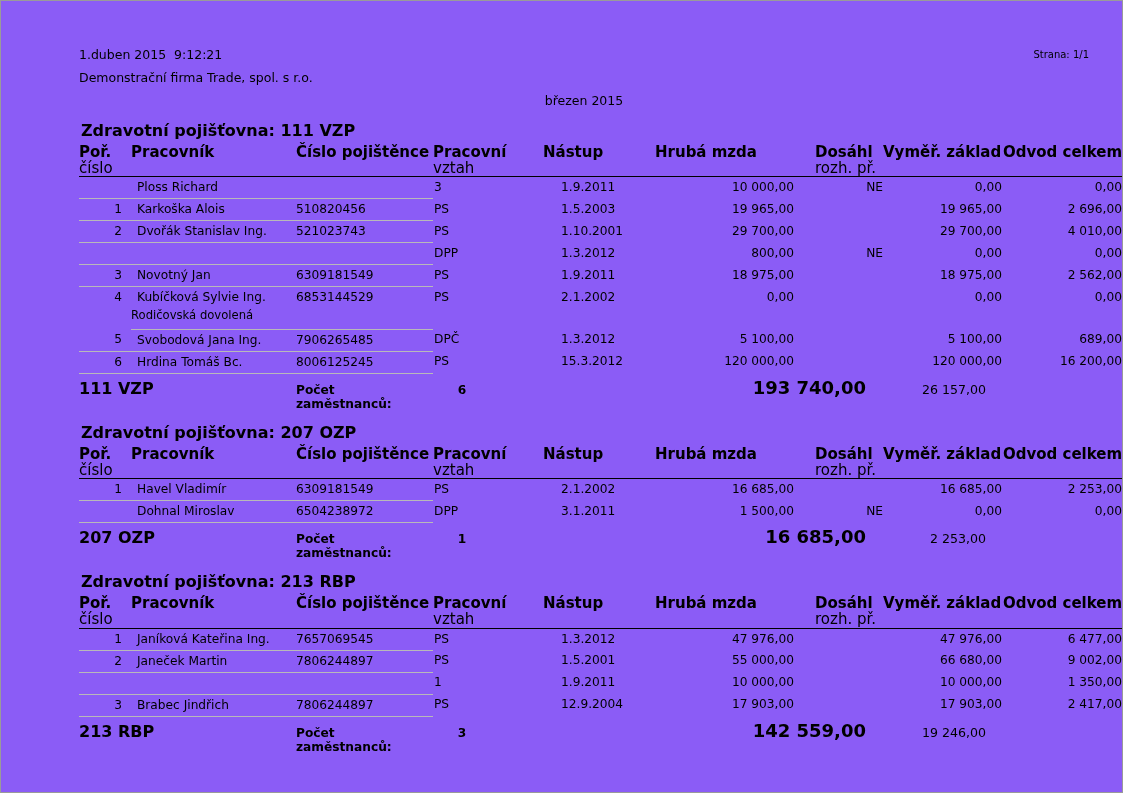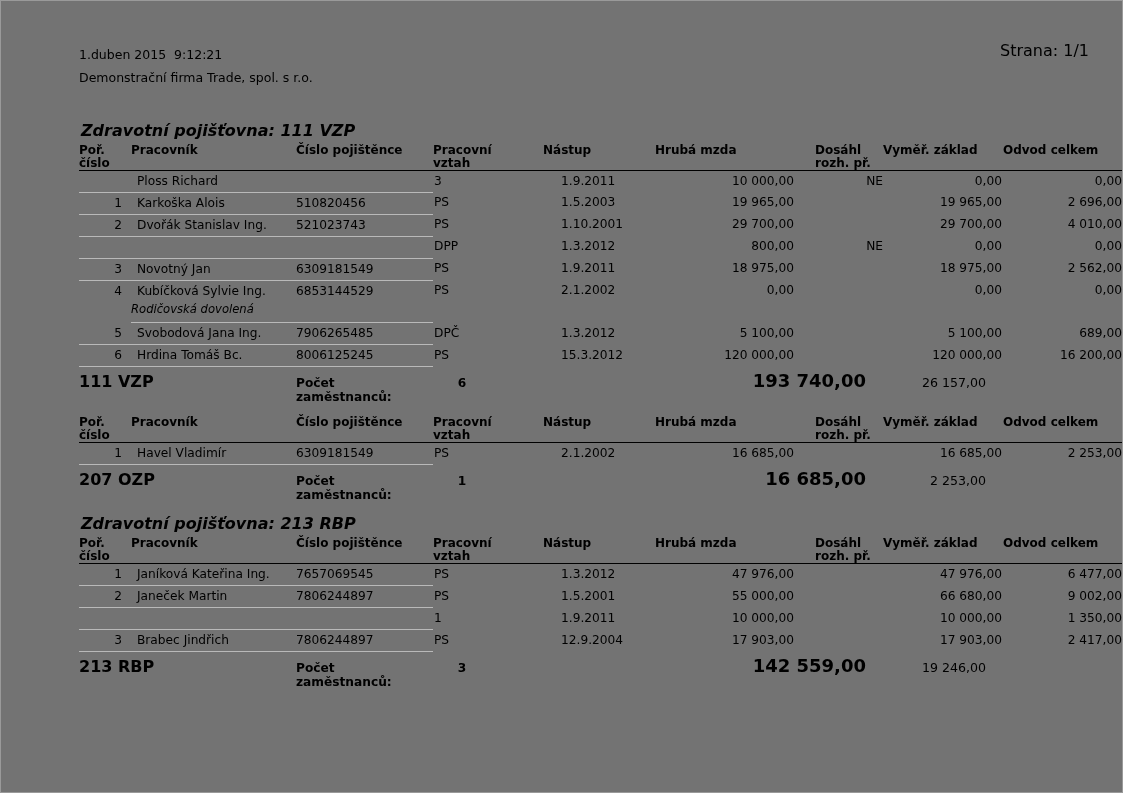--- a/index.html
+++ b/index.html
@@ -7,21 +7,21 @@
     padding: 0;
     background: #ffffff;
   }
   body {
     font-family: "DejaVu Sans", sans-serif;
   }
   .page {
     position: relative;
     width: 1123px;
     height: 793px;
-    background: #737373;
+    background: #8b5cf6;
     border: 1px solid #9a9a9a;
     box-sizing: border-box;
     overflow: hidden;
   }
   .sheet {
     position: absolute;
     left: 78px;
     top: 40px;
     width: 1010px;
   }
@@ -41,22 +41,22 @@
   .hdr-firm {
     position: absolute;
     left: 0;
     top: 29px;
     font-size: 12.5px;
     color: #000;
   }
   .hdr-page {
     position: absolute;
     right: 0;
-    top: 0;
-    font-size: 16px;
+    top: 8px;
+    font-size: 10px;
     color: #000;
   }
   .hdr-title {
     position: absolute;
     left: 0;
     right: 0;
     top: 18px;
     text-align: center;
     font-size: 23px;
     font-weight: bold;
@@ -68,21 +68,20 @@
     right: 0;
     top: 52px;
     text-align: center;
     font-size: 12.5px;
   }
   
   .sect-title {
     font-size: 16px;
     font-weight: bold;
     margin: 6px 0 4px 2px;
-    font-style: italic;
   }
   table.grid {
     width: 100%;
     border-collapse: collapse;
     table-layout: fixed;
     font-size: 12.2px;
   }
   table.grid td, table.grid th {
     padding: 0;
     vertical-align: top;
@@ -93,45 +92,44 @@
   col.c-cislo { width: 137px; }
   col.c-vztah { width: 110px; }
   col.c-nast  { width: 112px; }
   col.c-hruba { width: 140px; }
   col.c-dosahl{ width: 88px; }
   col.c-vymer { width: 120px; }
   col.c-odvod { width: 120px; }
 
   thead th {
     font-weight: bold;
-    font-size: 12px;
+    font-size: 15px;
     text-align: left;
     padding-bottom: 1px;
     line-height: 1.08;
     border-bottom: 1.6px solid #000;
   }
   thead th.r { text-align: left; }
-  thead .sub { display: block; font-weight: bold; }
+  thead .sub { display: block; font-weight: normal; }
 
   tbody td {
     height: 21px;
     line-height: 21px;
     border-bottom: 1px solid #b9b9b9;
     white-space: nowrap;
     overflow: hidden;
   }
   tbody td.r { text-align: right; padding-right: 1px; }
   tbody td.por { text-align: right; padding-right: 9px; }
   tbody tr.nb td { border-bottom: none; }
   tbody td.prac { padding-left: 6px; }
   tbody td.vztah { padding-left: 1px; }
   tbody td.nast { padding-left: 0; text-align: left; padding-left: 18px;}
   tbody td.dosahl { text-align: right; padding-left: 20px; }
   td.note {
-    font-style: italic;
     font-size: 11.6px;
     padding-left: 26px;
     height: 18px;
     line-height: 14px;
     border-bottom: 1px solid #b9b9b9;
   }
   
   tbody td.gap { border-bottom: none; }
 
   
@@ -173,20 +171,21 @@
 </head>
 <body>
 
 <div class="page">
   <div class="sheet">
 
     <div class="hdr">
       <div class="hdr-date">1.duben 2015  9:12:21</div>
       <div class="hdr-firm">Demonstrační firma Trade, spol. s r.o.</div>
       <div class="hdr-page">Strana: 1/1</div>
+      <div class="hdr-sub">březen 2015</div>
     </div>
 
     <div id="sections">
         <div>
           <div class="sect-title">Zdravotní pojišťovna: 111 VZP</div>
           <table class="grid">
             <colgroup>
               <col class="c-por">
               <col class="c-prac">
               <col class="c-cislo">
@@ -315,20 +314,21 @@
             <div class="code">111 VZP</div>
             <div class="lbl">Počet zaměstnanců:</div>
             <div class="cnt">6</div>
             <div class="sp"></div>
             <div class="sp2"></div>
             <div class="v1">193 740,00</div>
             <div class="v2">26 157,00</div>
           </div>
         </div>
         <div>
+          <div class="sect-title">Zdravotní pojišťovna: 207 OZP</div>
           <table class="grid">
             <colgroup>
               <col class="c-por">
               <col class="c-prac">
               <col class="c-cislo">
               <col class="c-vztah">
               <col class="c-nast">
               <col class="c-hruba">
               <col class="c-dosahl">
               <col class="c-vymer">
@@ -351,20 +351,31 @@
               <tr>
                 <td class="por">1</td>
                 <td class="prac">Havel Vladimír</td>
                 <td>6309181549</td>
                 <td class="vztah gap">PS</td>
                 <td class="nast gap">2.1.2002</td>
                 <td class="r gap">16 685,00</td>
                 <td class="dosahl gap"></td>
                 <td class="r gap">16 685,00</td>
                 <td class="r gap">2 253,00</td>
+              </tr>
+              <tr>
+                <td class="por"></td>
+                <td class="prac">Dohnal Miroslav</td>
+                <td>6504238972</td>
+                <td class="vztah gap">DPP</td>
+                <td class="nast gap">3.1.2011</td>
+                <td class="r gap">1 500,00</td>
+                <td class="dosahl gap">NE</td>
+                <td class="r gap">0,00</td>
+                <td class="r gap">0,00</td>
               </tr>
             </tbody>
           </table>
           <div class="sum">
             <div class="code">207 OZP</div>
             <div class="lbl">Počet zaměstnanců:</div>
             <div class="cnt">1</div>
             <div class="sp"></div>
             <div class="sp2"></div>
             <div class="v1">16 685,00</div>

